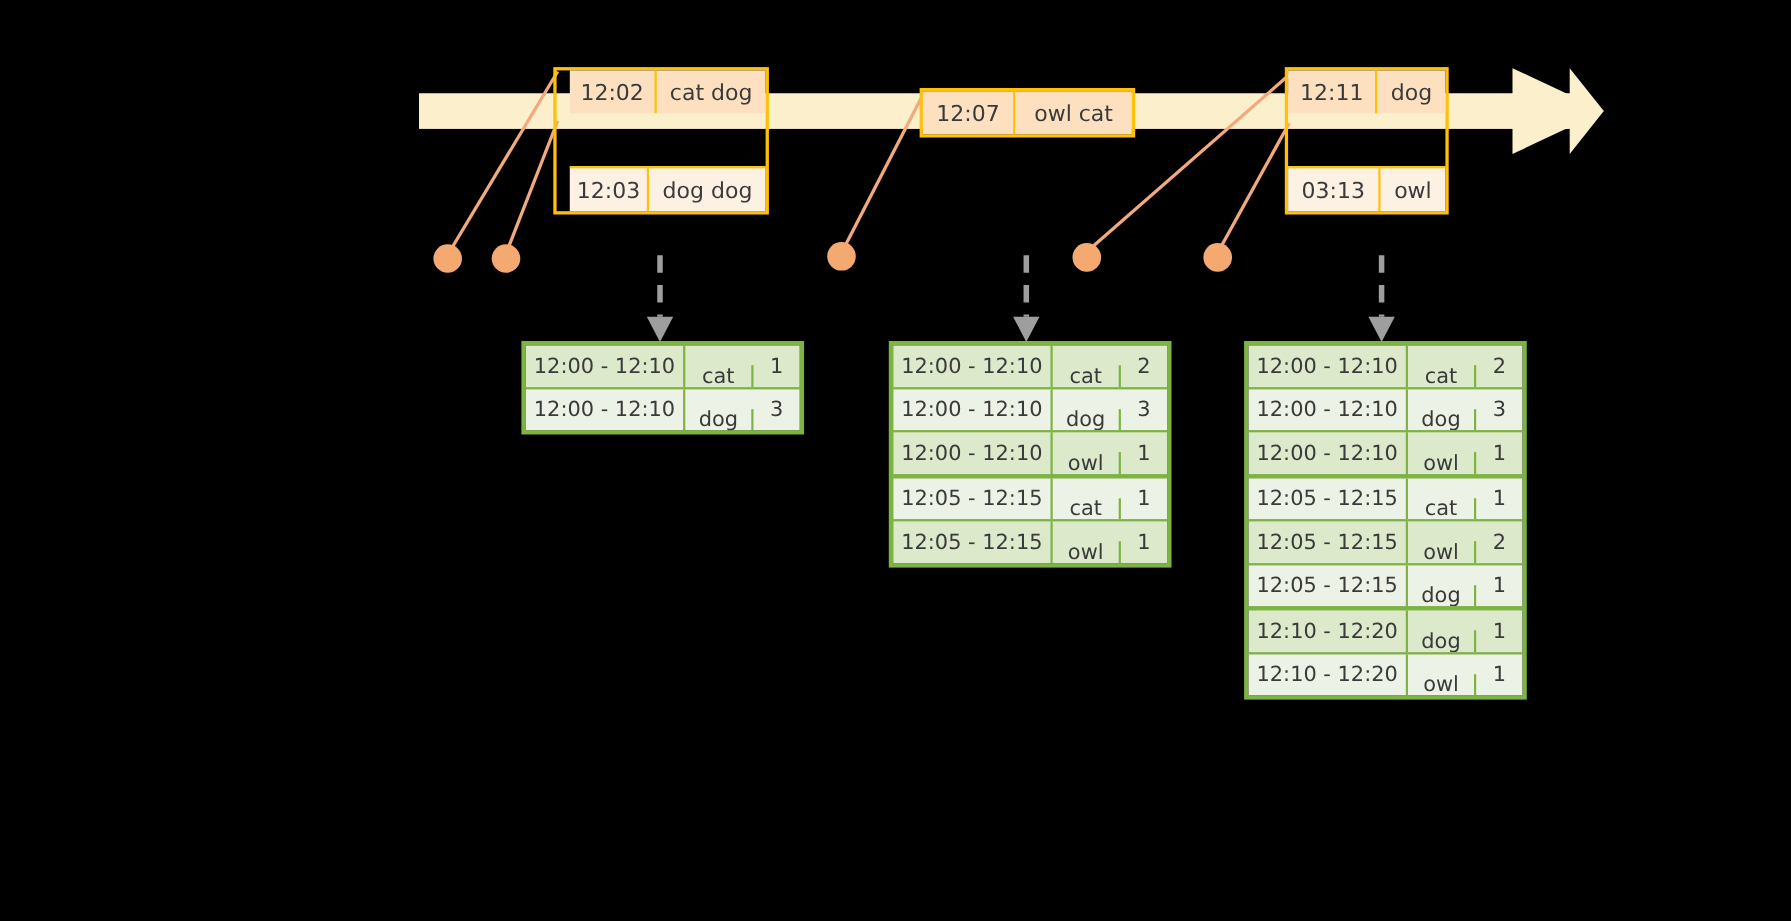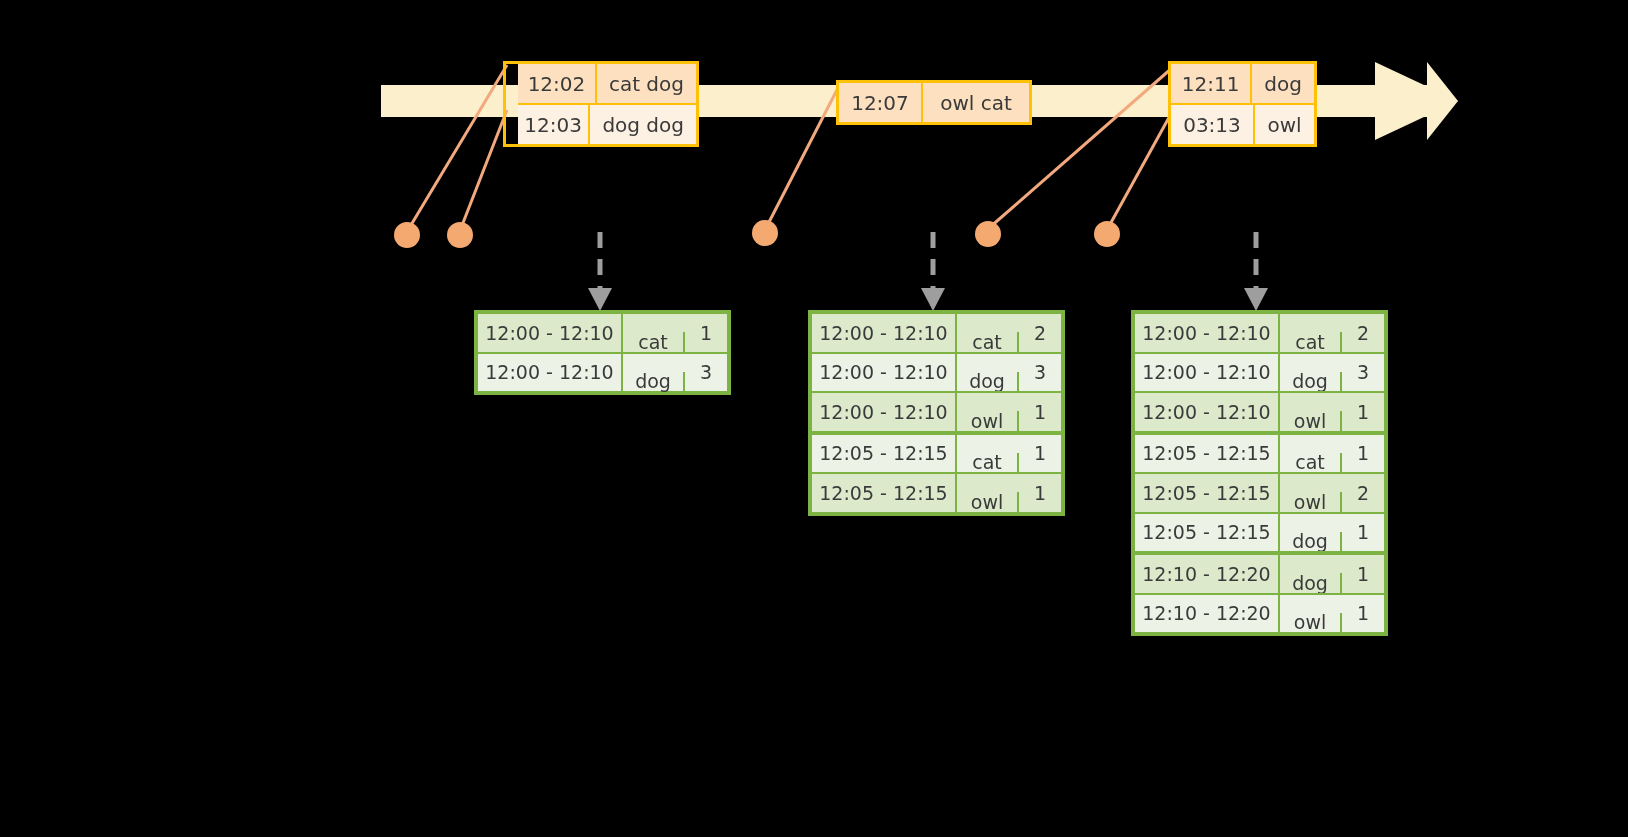--- a/index.html
+++ b/index.html
@@ -40,20 +40,21 @@
     flex-direction: column;
     z-index: 5;
   }
   .event-row {
     display: flex;
     flex-direction: row;
     height: 39px;
   }
   .event-row + .event-row {
     border-top: 2px solid #FFC107;
+    margin-top: 48px;
   }
   .event-row.shade-a { background: #FCE0C0; }
   .event-row.shade-b { background: #FDF1E4; }
 
   .event-time {
     width: 84px;
     display: flex;
     align-items: center;
     justify-content: center;
     font-size: 20px;

